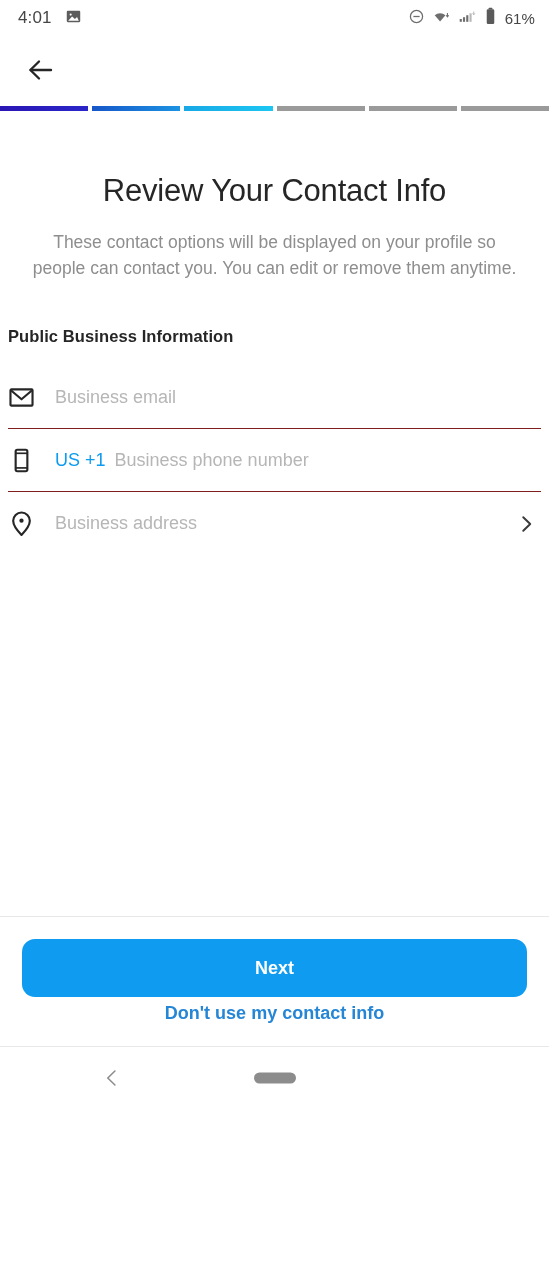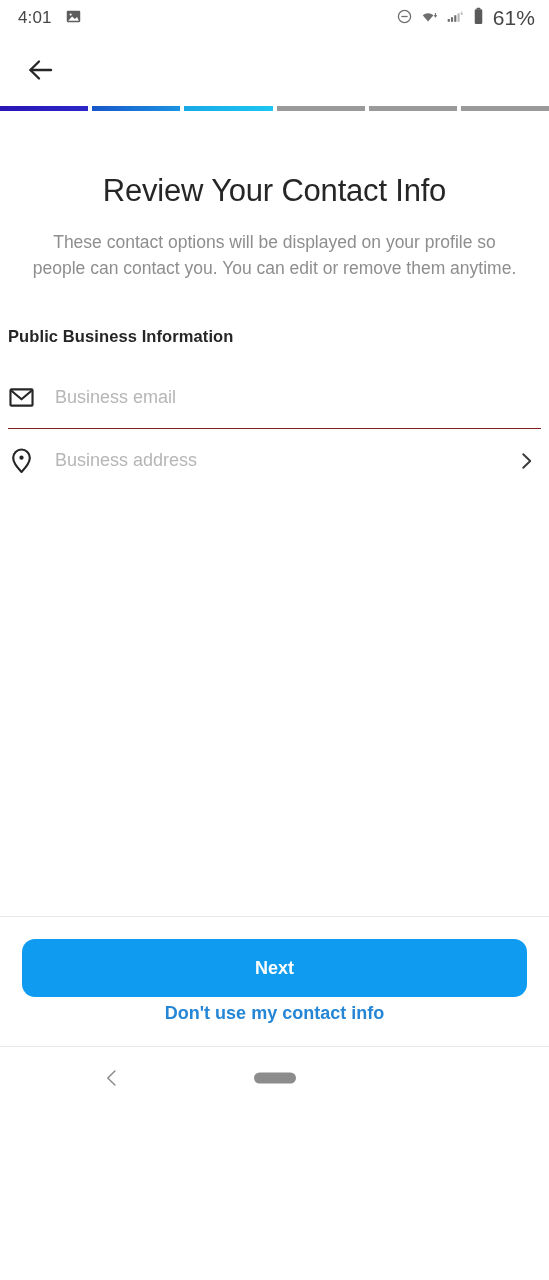--- a/index.html
+++ b/index.html
@@ -41,21 +41,21 @@
     font-size: 17px;
     color: #464646;
     letter-spacing: 0.1px;
   }
   .status-right {
     display: flex;
     align-items: center;
     gap: 7px;
   }
   .status-battery-pct {
-    font-size: 21px;
+    font-size: 15px;
     color: #464646;
     letter-spacing: 0.1px;
     margin-left: 1px;
   }
   .sicon { display: block; }
 
   
   .topbar {
     height: 70px;
     flex: 0 0 70px;
@@ -336,20 +336,33 @@
           <svg width="27" height="27" viewBox="0 0 24 24">
             <rect x="2.2" y="4.8" width="19.6" height="14.4" rx="0.8" fill="none" stroke="#262626" stroke-width="1.9"></rect>
             <polyline points="2.8,5.8 12,13.6 21.2,5.8" fill="none" stroke="#262626" stroke-width="1.9" stroke-linejoin="round"></polyline>
           </svg>
         </span>
         <span class="field-text">
           <span class="field-placeholder" style="color: rgb(182, 182, 182);">Business email</span>
         </span>
       </div>
 
+      <div class="field-row">
+        <span class="field-icon">
+          <svg width="27" height="27" viewBox="0 0 24 24">
+            <rect x="6.8" y="2.4" width="10.4" height="19.2" rx="1.5" fill="none" stroke="#262626" stroke-width="1.9"></rect>
+            <line x1="6.8" y1="5.6" x2="17.2" y2="5.6" stroke="#262626" stroke-width="1.5"></line>
+            <line x1="6.8" y1="18.6" x2="17.2" y2="18.6" stroke="#262626" stroke-width="1.5"></line>
+          </svg>
+        </span>
+        <span class="field-text">
+          <span class="field-prefix" style="color: rgb(13, 155, 239);">US +1</span>
+          <span class="field-placeholder" style="color: rgb(182, 182, 182);">Business phone number</span>
+        </span>
+      </div>
 
       <div class="field-row last">
         <span class="field-icon">
           <svg width="27" height="27" viewBox="0 0 24 24">
             <path d="M12 22.2 C12 22.2 19.4 14.6 19.4 9.6 A7.4 7.4 0 0 0 4.6 9.6 C4.6 14.6 12 22.2 12 22.2 Z" fill="none" stroke="#262626" stroke-width="1.9" stroke-linejoin="round"></path>
             <circle cx="12" cy="9.5" r="1.9" fill="#262626"></circle>
           </svg>
         </span>
         <span class="field-text">
           <span class="field-placeholder" style="color: rgb(182, 182, 182);">Business address</span>

